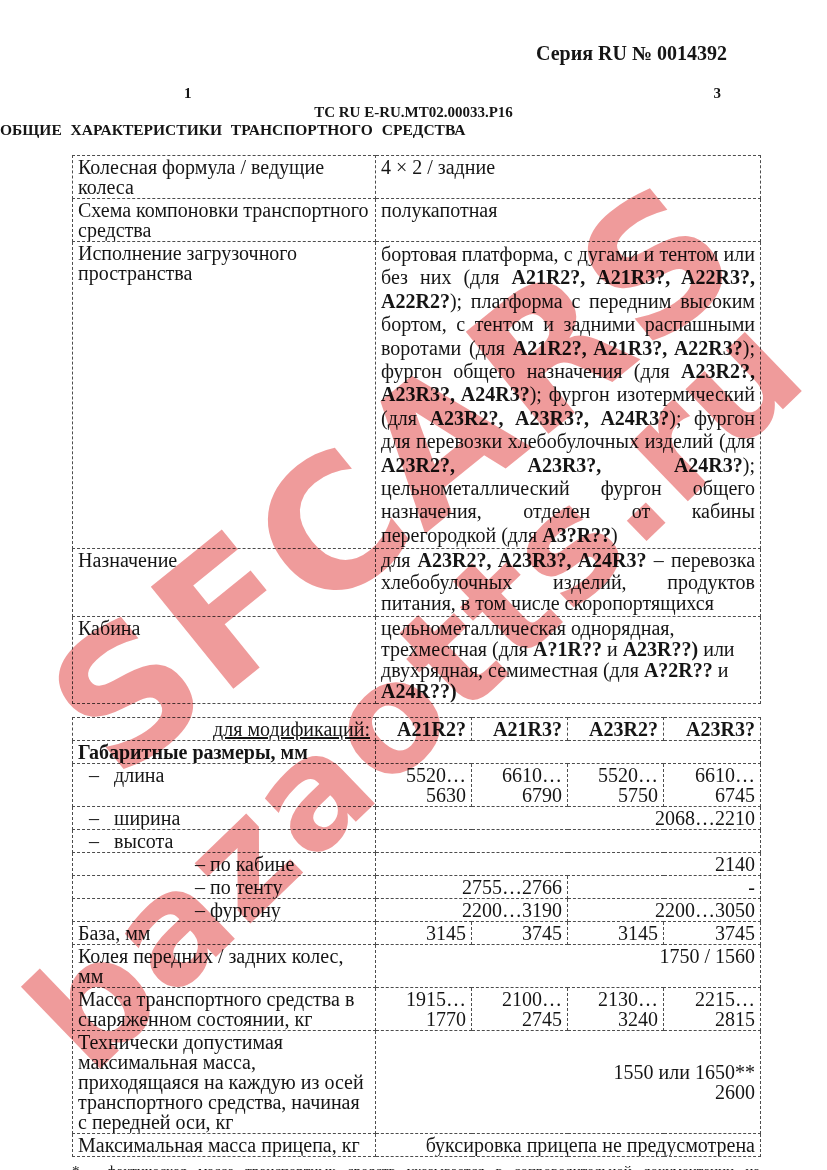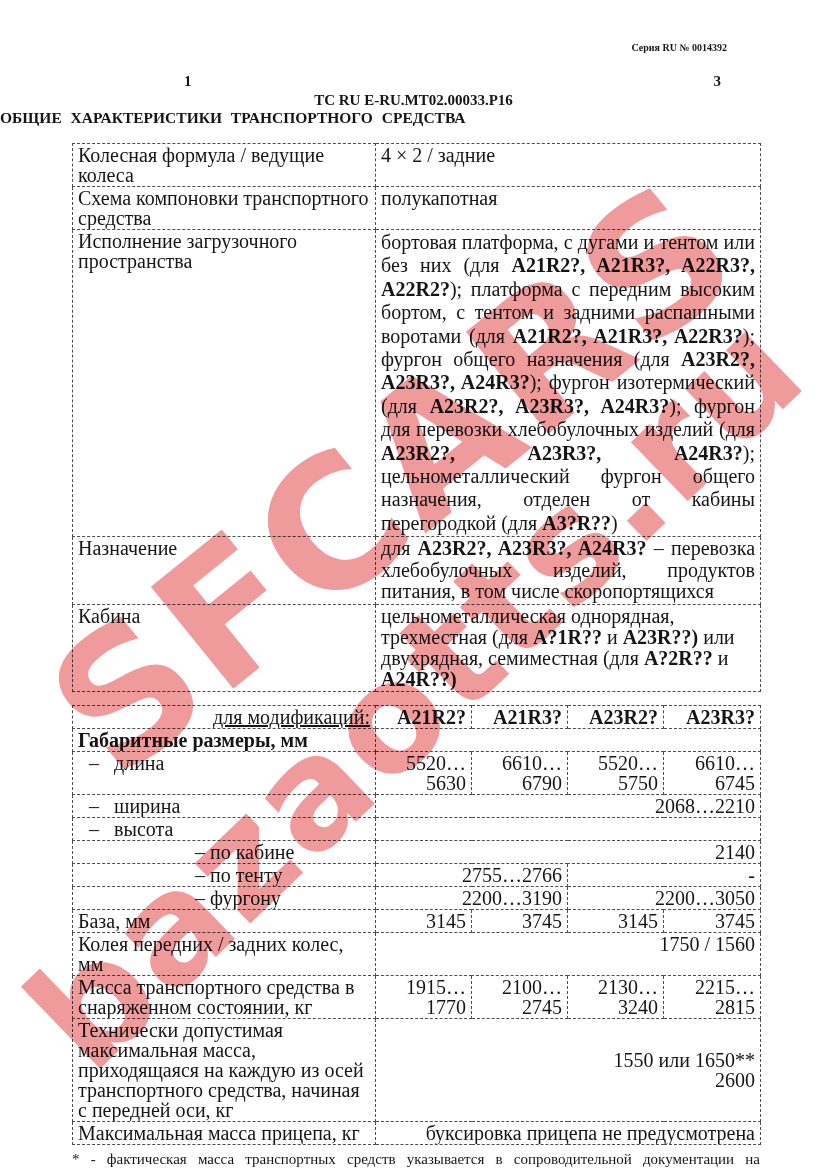--- a/index.html
+++ b/index.html
@@ -10,21 +10,21 @@
     background:#ffffff;
     overflow:hidden;
     font-family:"Liberation Serif", serif;
     color:#151515;
   }
   .content { position:relative; z-index:1; }
 
   
   .series {
     padding-top:42px; margin-right:100px;
-    text-align:right; font-weight:bold; font-size:10px;
+    text-align:right; font-weight:bold; font-size:20px;
   }
   .pagenums {
     display:flex; justify-content:space-between;
     margin:20px 106px 0 184px;
     font-weight:bold; font-size:15px;
   }
   .docnum { text-align:center; font-weight:bold; font-size:15px; margin-top:2px; }
   .title  { font-weight:bold; font-size:15.5px; margin-top:0; word-spacing:5px; }
 
   

